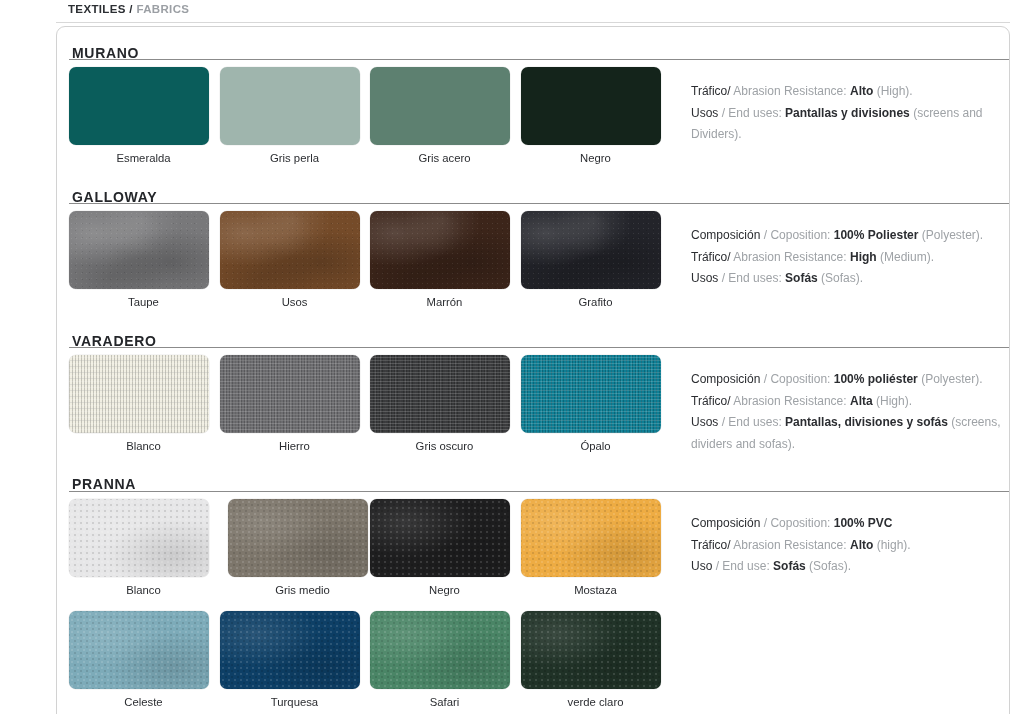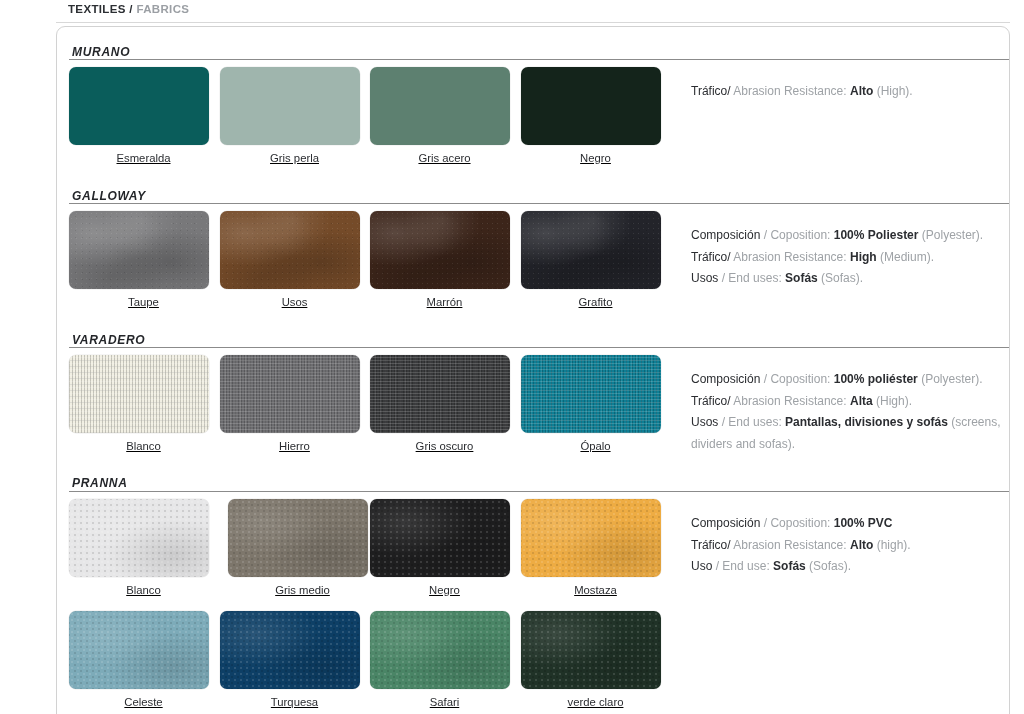--- a/index.html
+++ b/index.html
@@ -51,40 +51,38 @@
     width: 954px;
     height: 700px;
     border: 1px solid #d2d2d2;
     border-radius: 9px;
     background: #ffffff;
   }
 
   .section-title {
     position: absolute;
     left: 15px;
-    font-size: 12px;
+    font-size: 14px;
     font-weight: 700;
     letter-spacing: 0.7px;
     color: #24262a;
     white-space: nowrap;
-    font-style: italic;
   }
 
   .section-rule {
     position: absolute;
     left: 12px;
     width: 940px;
     height: 1px;
     background: #8b8b8b;
   }
 
   .swatch-cell {
     position: absolute;
     width: 149px;
-    text-decoration: underline;
   }
   .swatch {
     width: 140px;
     height: 78px;
     border-radius: 7px;
     position: relative;
     overflow: hidden;
     box-shadow: 0 0 0 0.5px rgba(0,0,0,0.08);
   }
   .swatch .grain {
@@ -187,20 +185,21 @@
         <div class="swatch-label">Gris acero</div>
       </div>
       <div class="swatch-cell" style="left: 464px; top: 40px;">
         <div class="swatch tex-jacquard" style="background: rgb(20, 36, 27);">
           <div class="grain"></div>
         </div>
         <div class="swatch-label">Negro</div>
       </div>
       <div class="desc" style="top: 54px;">
         <div class="line"><span>Tráfico/ </span><span class="muted">Abrasion Resistance: </span><span style="font-weight: 700;">Alto</span><span class="muted"> (High).</span></div>
+        <div class="line"><span>Usos </span><span class="muted">/ </span><span class="muted">End uses: </span><span style="font-weight: 700;">Pantallas y divisiones</span><span class="muted"> (screens and Dividers).</span></div>
       </div>
       <div class="section-title" style="top: 162px;">GALLOWAY</div>
       <div class="section-rule" style="top: 176px;"></div>
       <div class="swatch-cell" style="left: 12px; top: 184px;">
         <div class="swatch tex-leather" style="background: rgb(120, 120, 122);">
           <div class="grain"></div>
         </div>
         <div class="swatch-label">Taupe</div>
       </div>
       <div class="swatch-cell" style="left: 163px; top: 184px;">

